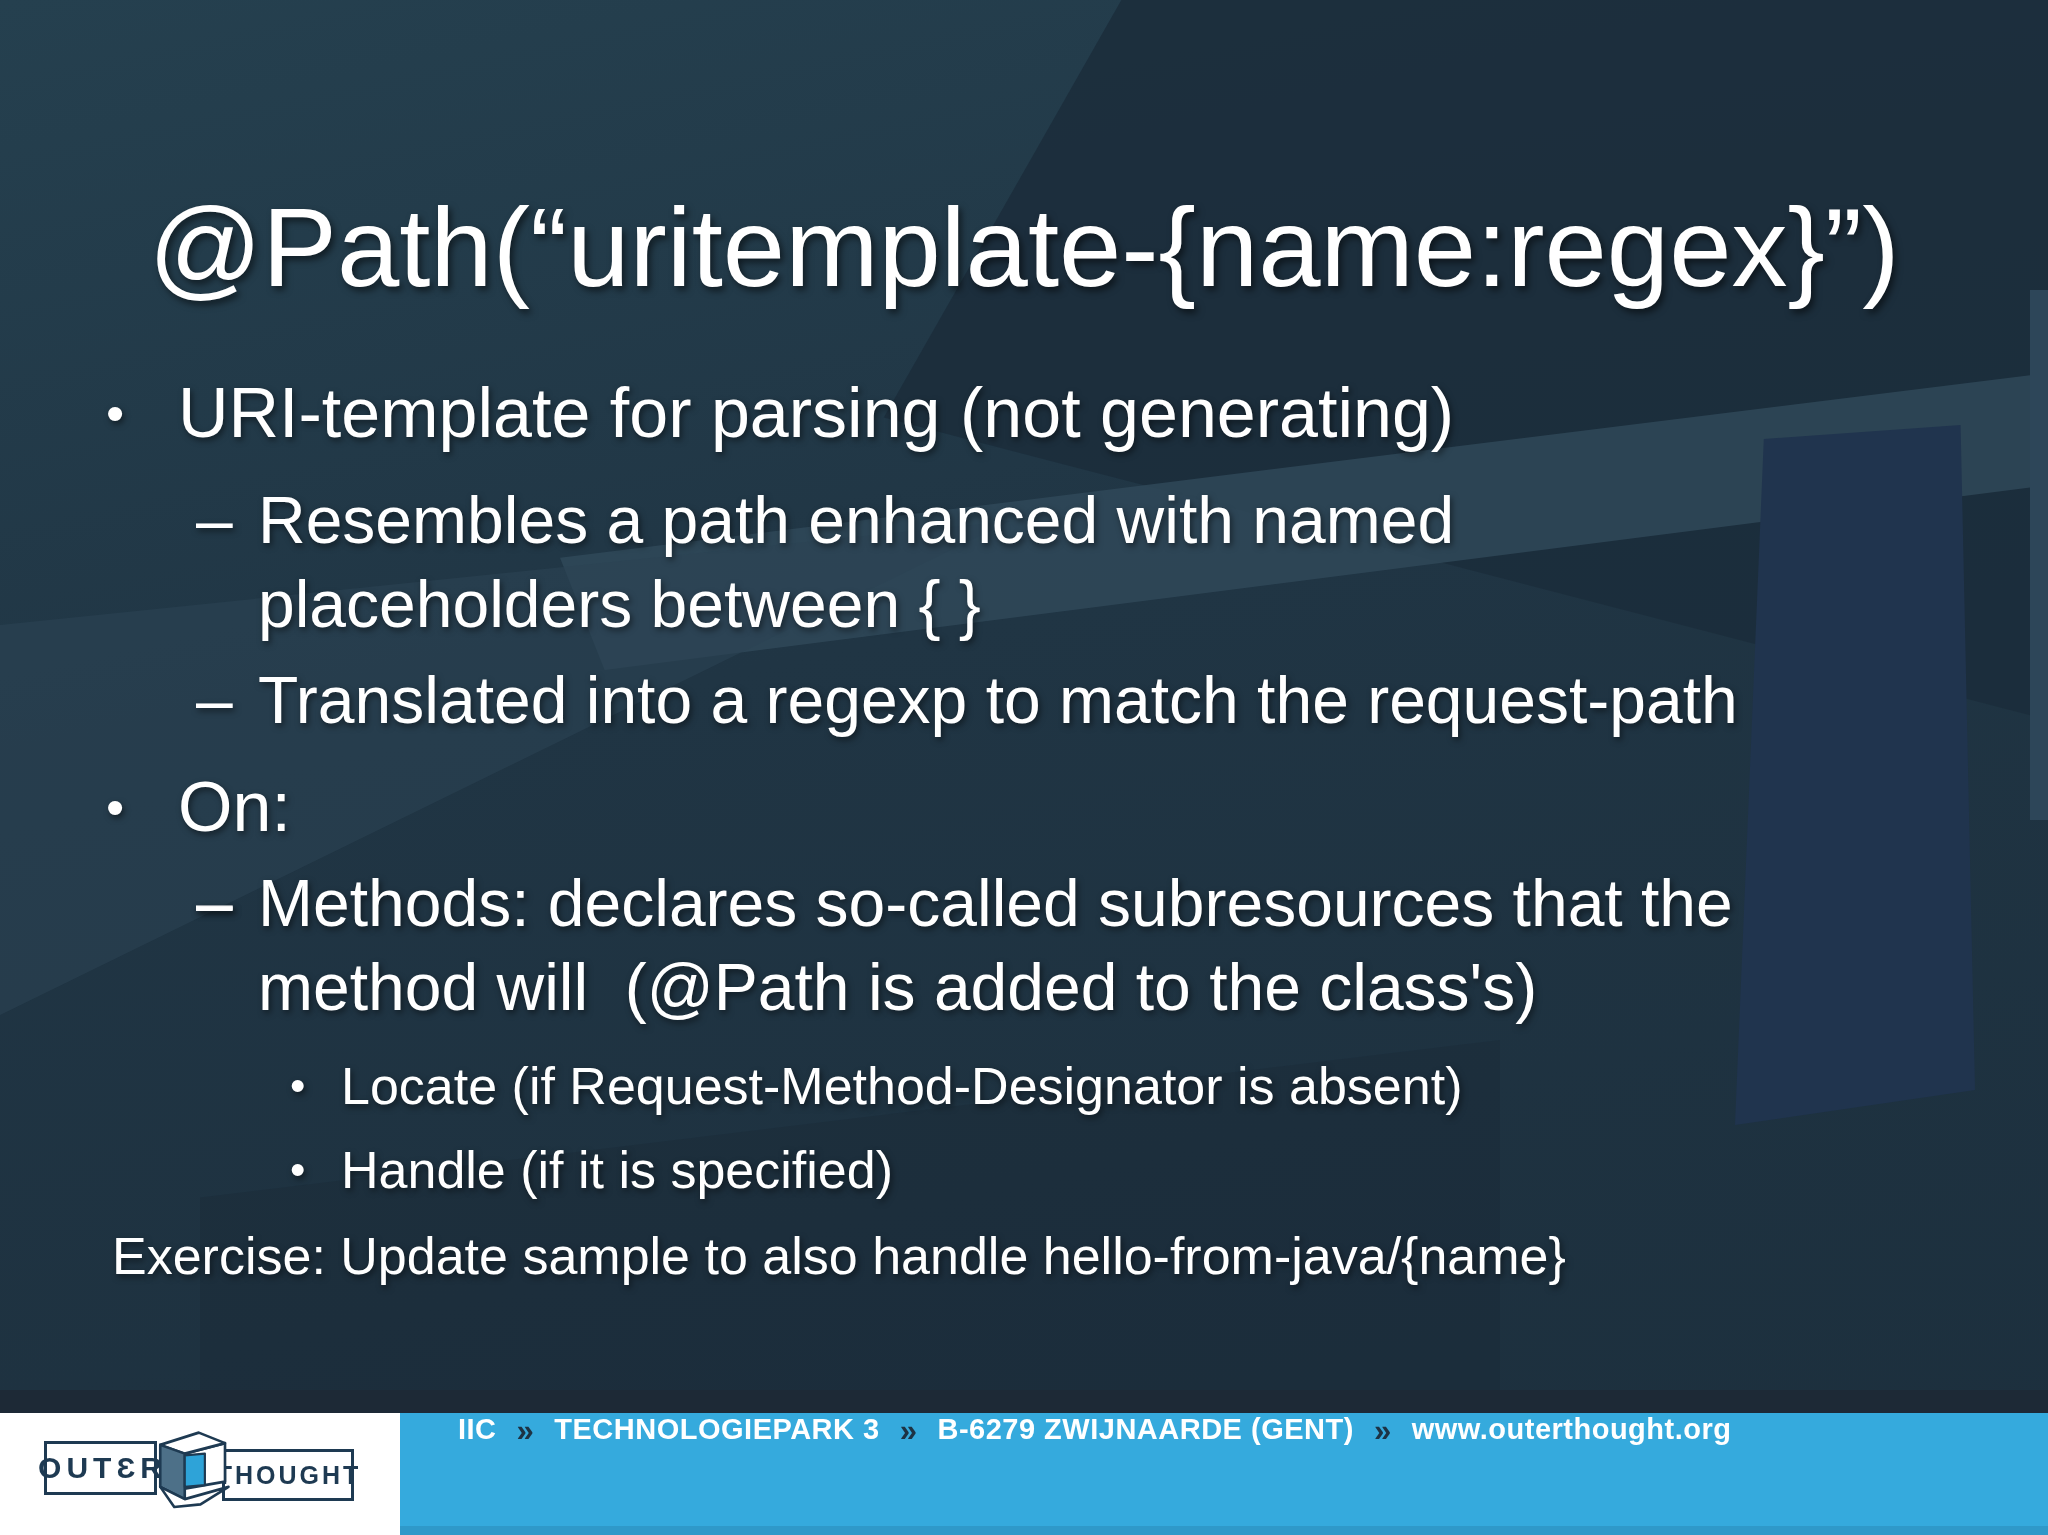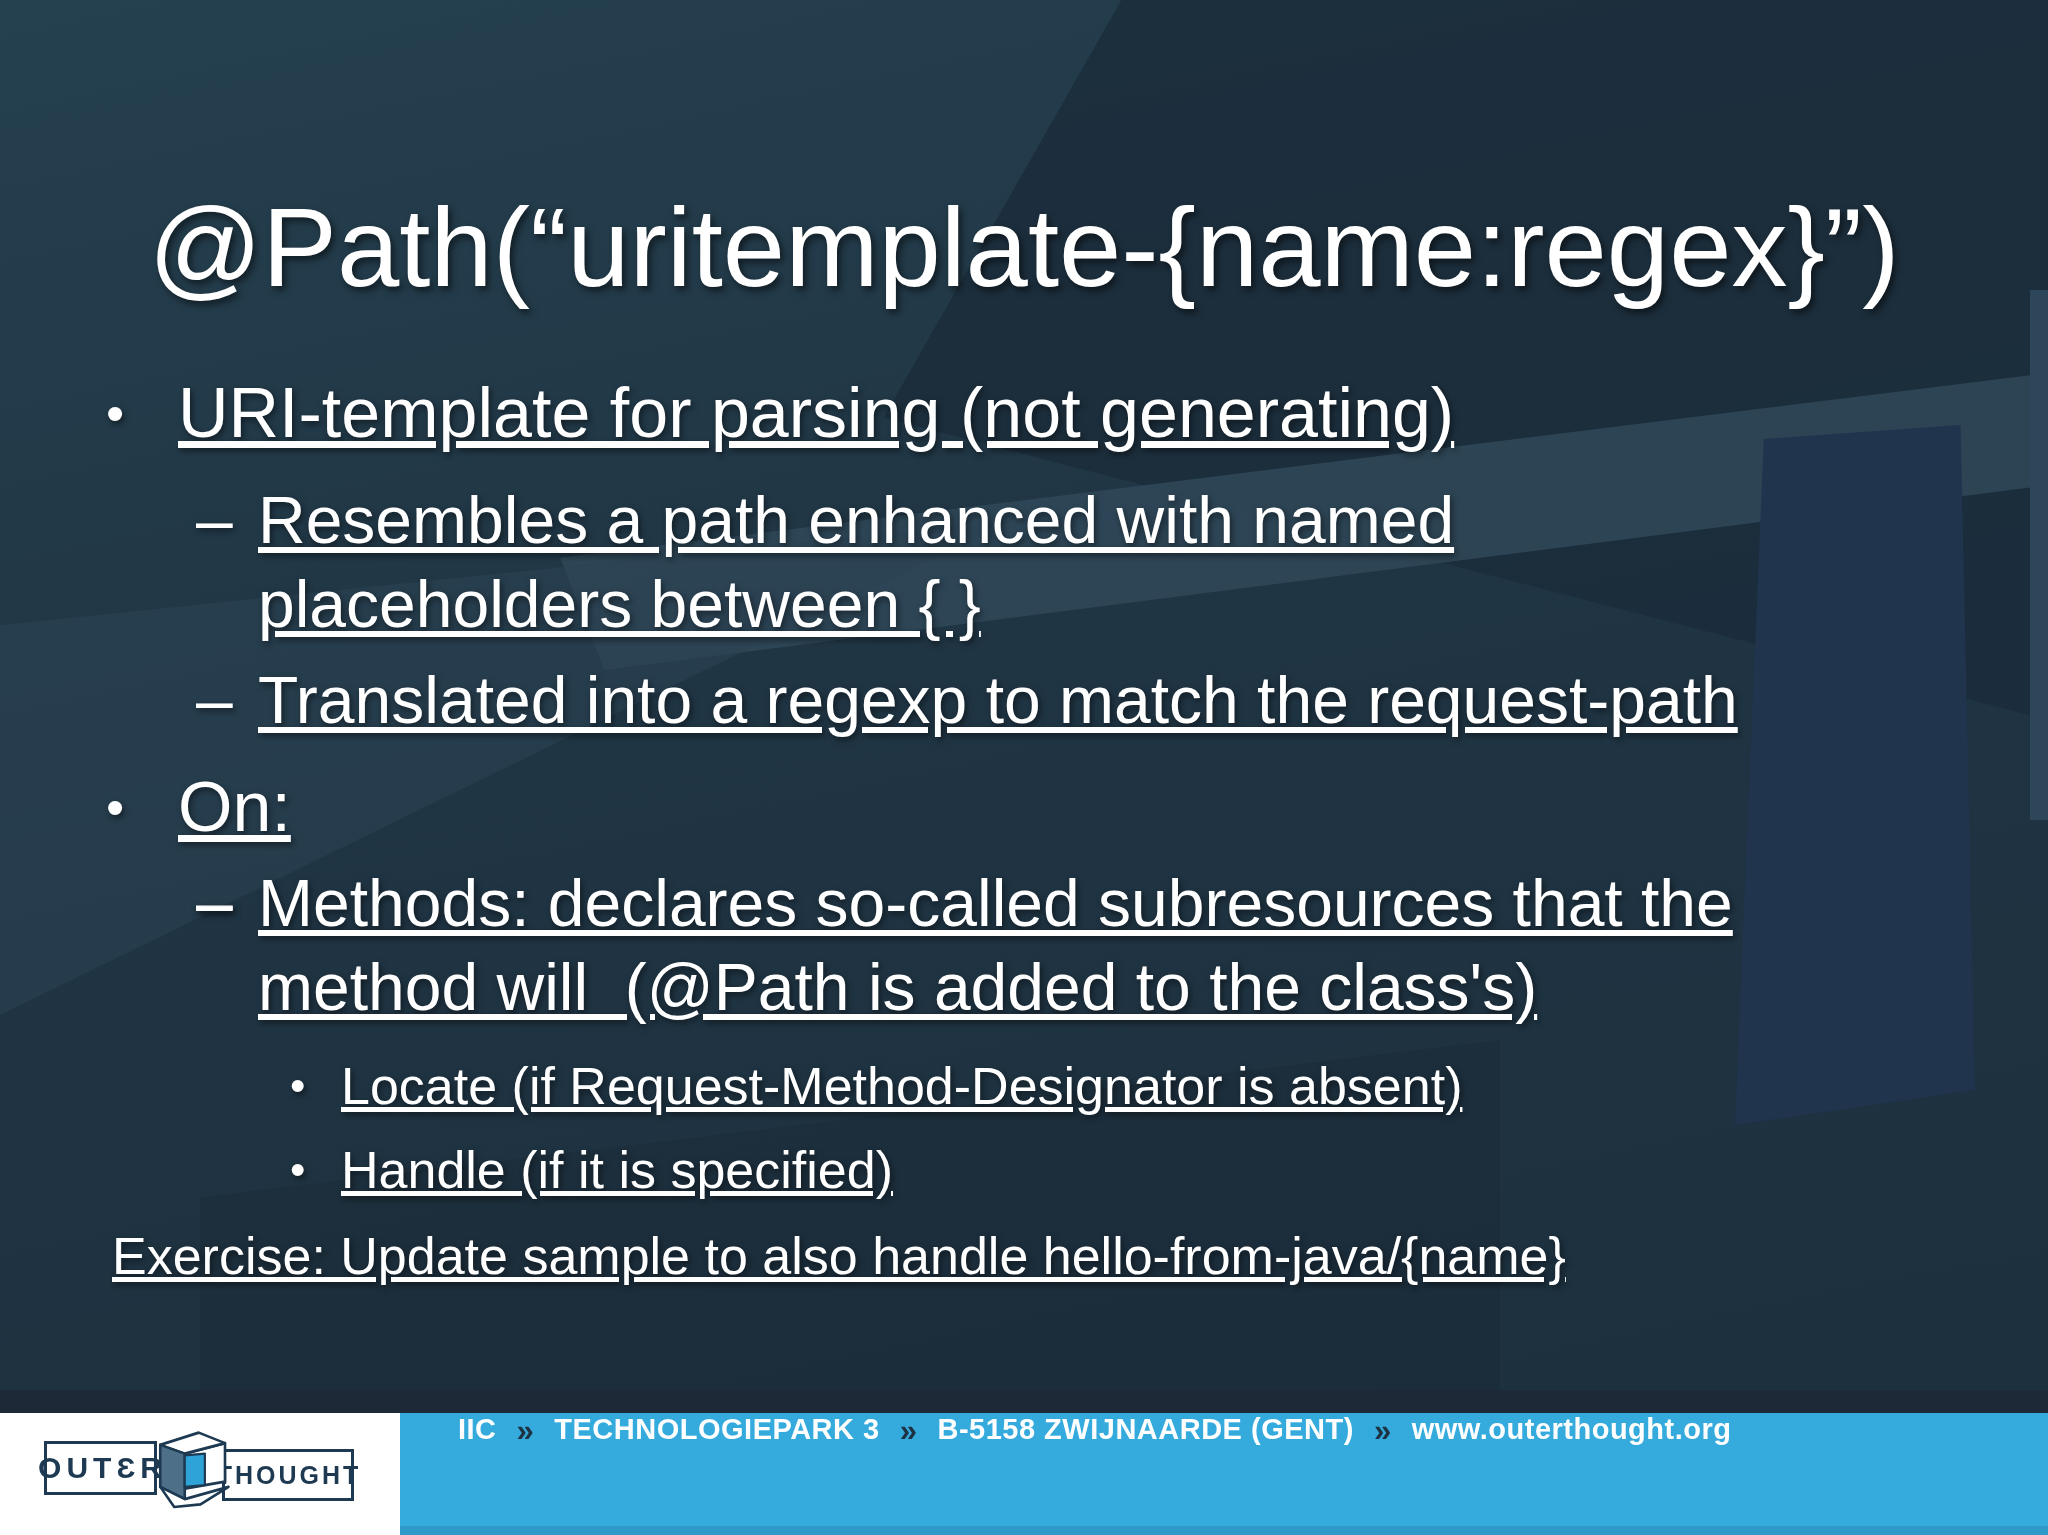--- a/index.html
+++ b/index.html
@@ -26,21 +26,21 @@
   
   .title{
     position:absolute;z-index:2;left:0;right:0;top:108px;
     text-align:center;white-space:nowrap;
     color:#fff;font-size:112px;font-weight:400;letter-spacing:0;
     text-shadow:3px 4px 7px rgba(0,0,0,.55);
   }
   .content{position:absolute;z-index:2;left:0;top:370px;width:2048px;color:#fff;
     text-shadow:2px 3px 6px rgba(0,0,0,.5);}
   .row{position:relative;}
-  .row .line{display:block;white-space:pre-wrap;text-decoration:underline;}
+  .row .line{display:block;white-space:pre-wrap;}
   .marker{position:absolute;top:0;}
   .lvl1{padding-left:178px;font-size:70px;line-height:86px;}
   .lvl1 .marker{left:106px;font-size:52px;}
   .lvl2{padding-left:258px;font-size:66px;line-height:84px;}
   .lvl2 .marker{left:196px;}
   .lvl3{padding-left:341px;font-size:52px;line-height:66px;}
   .lvl3 .marker{left:290px;font-size:44px;}
   .plain{padding-left:112px;font-size:52px;line-height:66px;}
   .mb-a{margin-bottom:22px;} .mb-b{margin-bottom:12px;} .mb-c{margin-bottom:22px;}
   .mb-d{margin-bottom:10px;} .mb-e{margin-bottom:11px;} .mb-f{margin-bottom:24px;}
@@ -148,17 +148,17 @@
     <div class="logo-box logo-thought">
       <span>THOUGHT</span>
     </div>
   </div>
 
   <div class="address">
     <span>IIC</span>
     <span class="sep">»</span>
     <span>TECHNOLOGIEPARK 3</span>
     <span class="sep">»</span>
-    <span>B-5158 ZWIJNAARDE (GENT)</span>
+    <span>B-6279 ZWIJNAARDE (GENT)</span>
     <span class="sep">»</span>
     <span>www.outerthought.org</span>
   </div>
 </div>
 
 </body></html>

